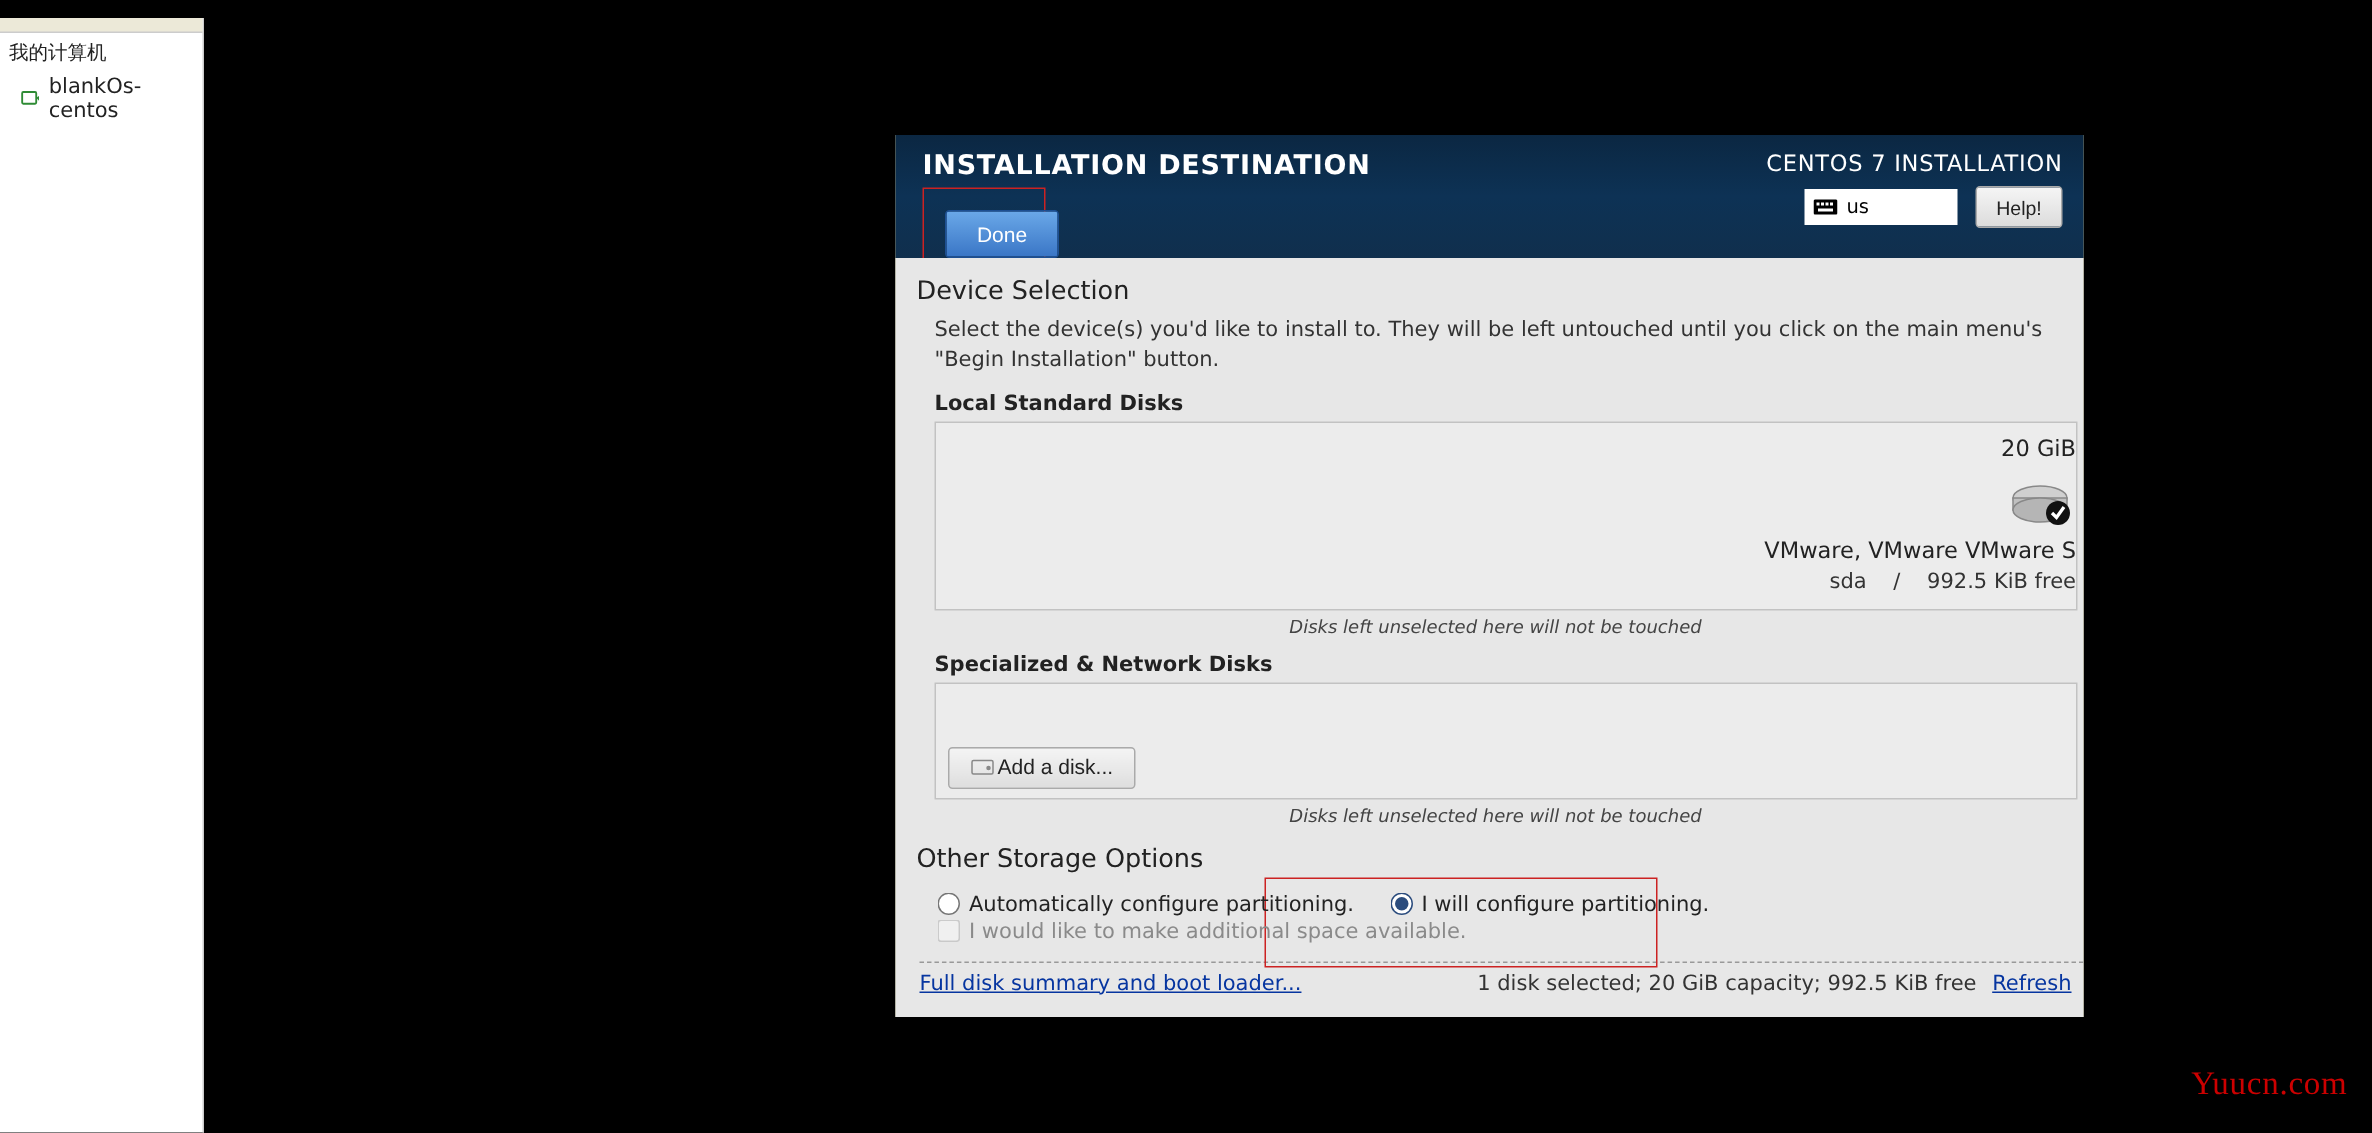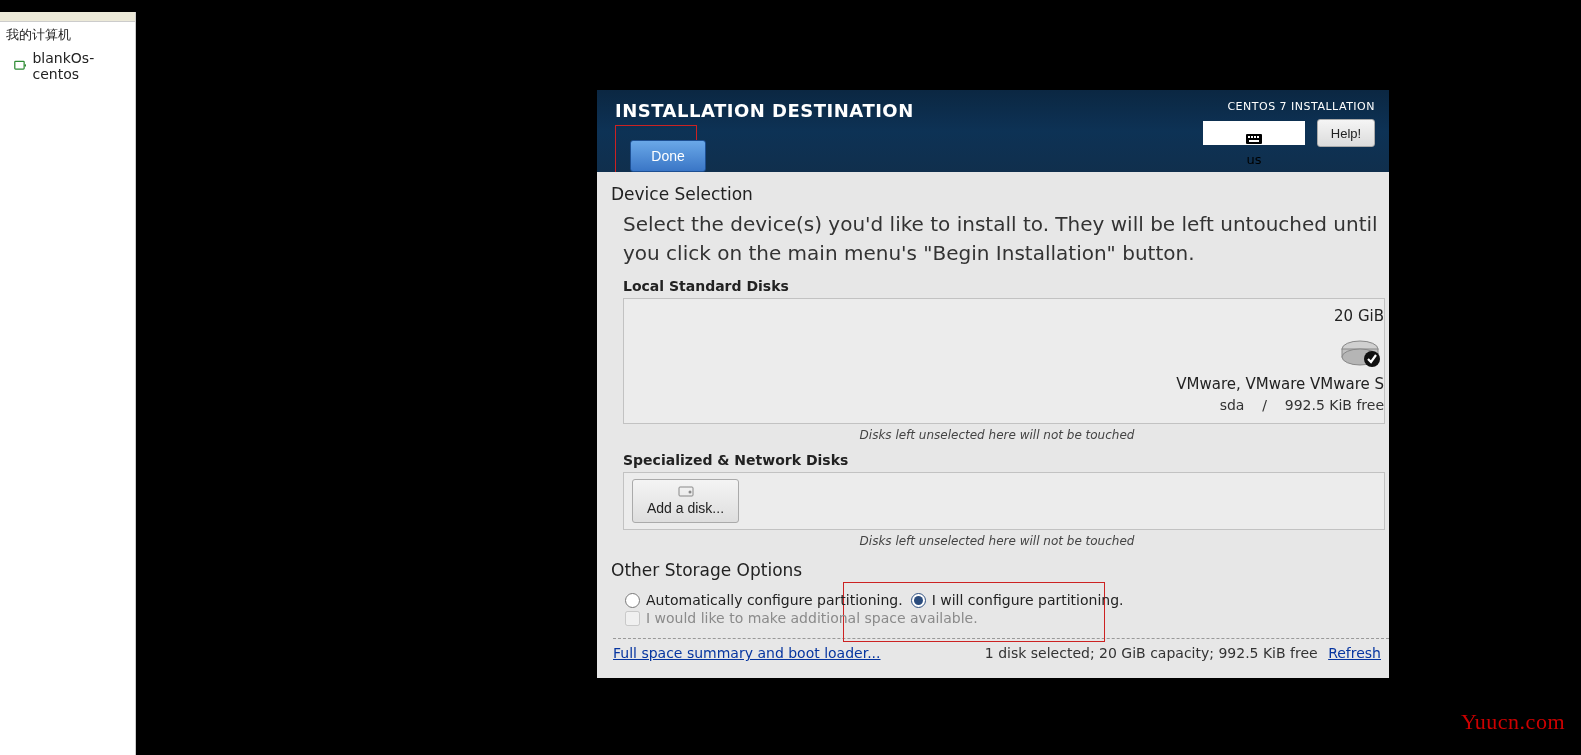--- a/index.html
+++ b/index.html
@@ -75,29 +75,28 @@
     .done-btn {
       width: 76px; height: 32px;
       background: linear-gradient(to bottom,#6aa8e8,#3a76c6);
       border:1px solid #1d4f92;
       color:#fff;
       border-radius:3px;
       font-size:14px;
       cursor:pointer;
     }
     .hdr-right { display:flex; flex-direction:column; align-items:flex-end; gap:6px;}
-    .product-title { font-size:11px; letter-spacing:.5px;}
+    .product-title { font-size:15px; letter-spacing:.5px;}
     .hdr-controls { display:flex; gap:12px; align-items:center;}
     .kb-indicator {
       background:#fff; color:#000;
       width:102px; height:24px;
       display:flex; align-items:center; gap:6px;
-      padding:11px 6px;
+      padding:0 6px;
       font-size:13px;
-      flex-direction:column;
     }
     .kb-icon {
       width:16px;height:14px;
       display:inline-block;
     }
     .help-btn {
       width:58px; height:28px;
       background: linear-gradient(to bottom,#f5f5f5,#dcdcdc);
       border:1px solid #aaa;
       border-radius:3px;
@@ -107,21 +106,21 @@
     .body {
       flex:1;
       background:#e7e7e7;
       padding: 12px 0 0 8px;
       color:#222;
       position:relative;
       overflow:hidden;
     }
     .section-title { font-size:17px; margin-bottom:6px; padding-left:6px;}
     .section-desc {
-      font-size:20px; color:#333;
+      font-size:14px; color:#333;
       padding: 0 4px 10px 18px;
       line-height:1.45;
     }
     .sub-heading { font-weight:bold; font-size:14px; padding-left:18px; margin-bottom:4px;}
     .disk-panel {
       margin-left:18px;
       width: 762px;
       border:1px solid #c2c2c2;
       background:#ececec;
       display:flex; flex-direction:column; align-items:flex-end;
@@ -135,32 +134,33 @@
       position:relative;
       margin:4px 0;
     }
     .disk-name { font-size:15px;}
     .disk-detail { font-size:14px; color:#333;}
     .hint {
       font-style:italic; font-size:12px; color:#444;
       text-align:center; padding-right:0; margin-top:4px;
     }
     .add-disk-btn {
-      display:inline-flex; flex-direction:column; align-items:center;
+      display:inline-flex; flex-direction:row; align-items:center;
       background: linear-gradient(to bottom,#f4f4f4,#dedede);
       border:1px solid #aaa;
       border-radius:3px;
       padding:4px 14px 6px;
       font-size:14px; color:#222;
       cursor:pointer;
       gap:2px;
+      margin-top:36px;
     }
     .add-disk-icon { width:16px;height:14px;}
     .partitioning-row {
-      display:flex; align-items:flex-end; gap:8px;
+      display:flex; align-items:flex-end; gap:24px;
       padding:6px 0 2px 20px;
       position:relative;
     }
     .red-box {
       border:1px solid #c22;
       position:absolute;
       left:836px;
       width:262px; height:60px;
       pointer-events:none;
     }
@@ -299,21 +299,21 @@
       <div class="partitioning-row" style="padding-top:0;">
         <label class="check-lbl disabled">
           <input type="checkbox" disabled="" style="">
           <span>I would like to make additional space available.</span>
         </label>
       </div>
     </div>
 
     <div class="dashed-divider"></div>
     <div class="footer">
-      <span class="footer-left">Full space summary and boot loader...</span>
+      <span class="footer-left">Full disk summary and boot loader...</span>
       <span class="footer-right">
         <span>1 disk selected; 20 GiB capacity; 992.5 KiB free</span>
         <a>Refresh</a>
       </span>
     </div>
   </div>
 </div>
 
 <div class="watermark">Yuucn.com</div>
 

